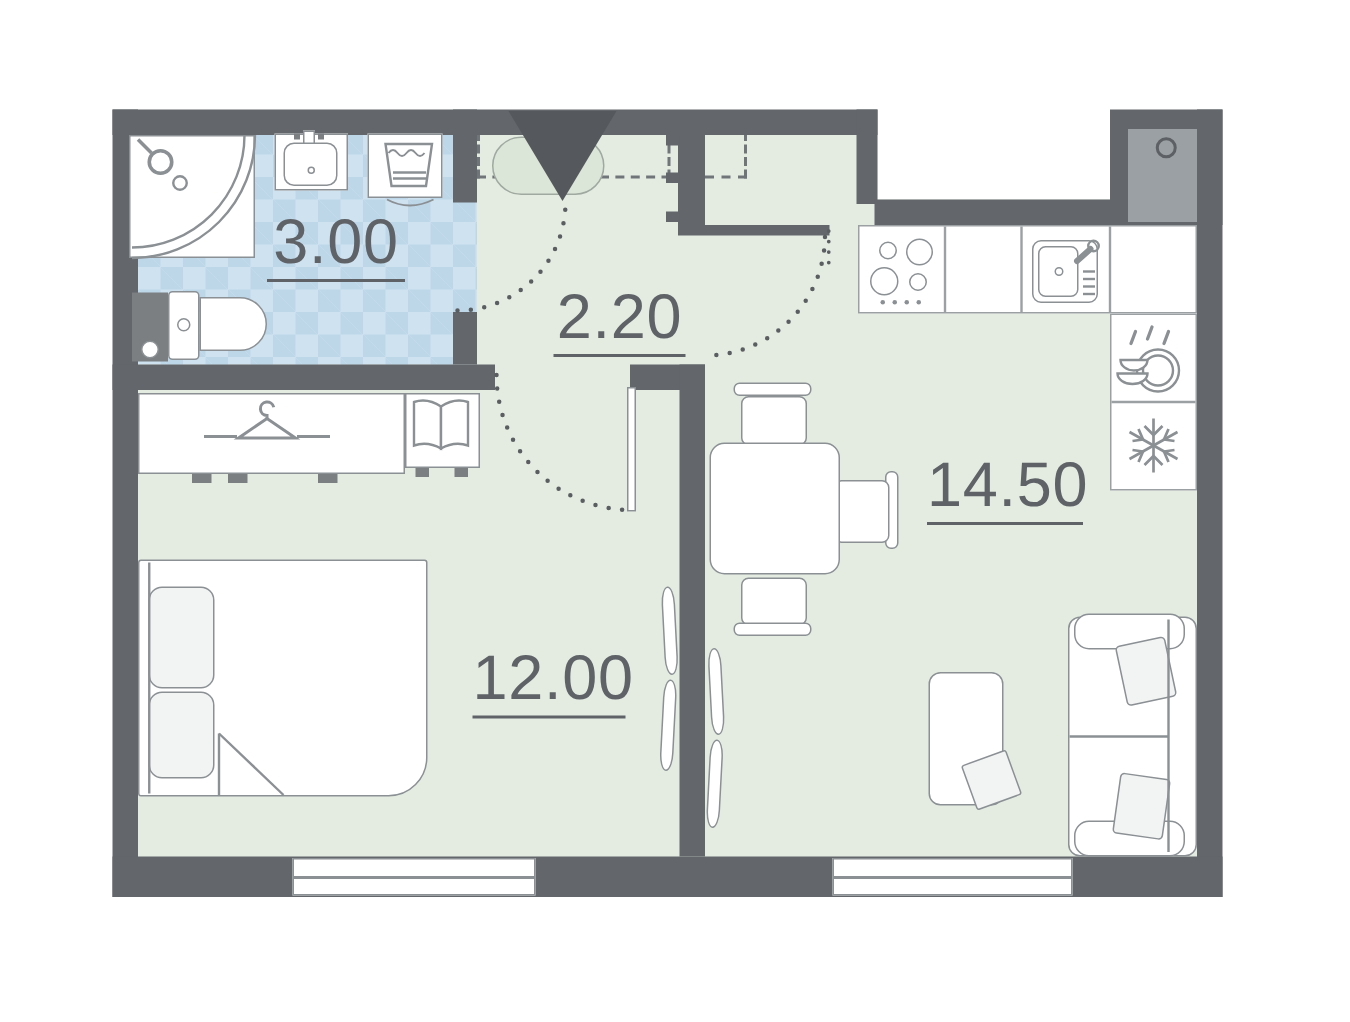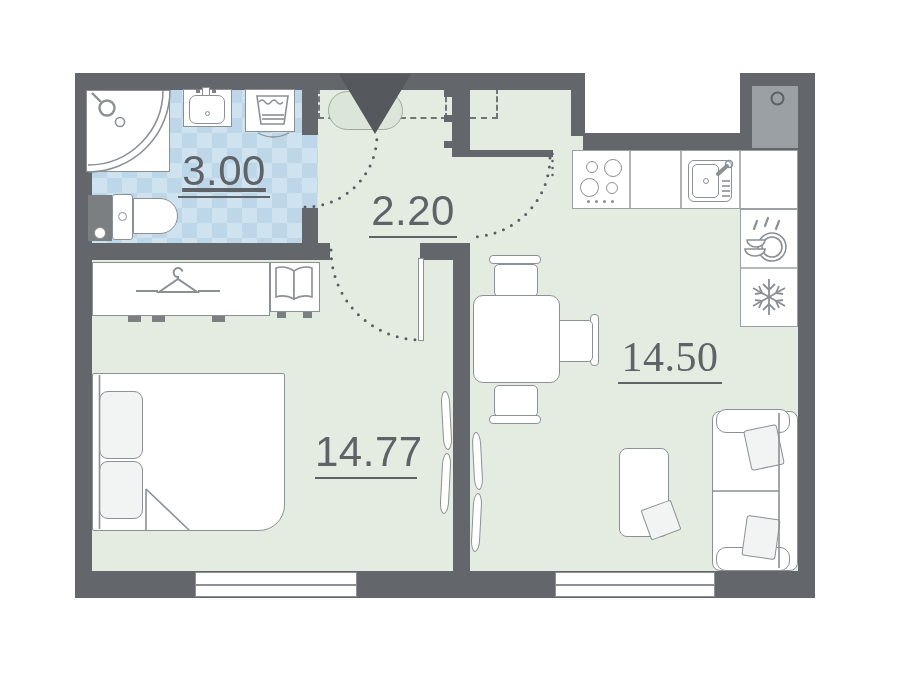--- a/index.html
+++ b/index.html
@@ -116,24 +116,24 @@
   <div class="panel" style="left:580px;top:178px;width:19px;height:19px;border-radius:50%;"></div>
   <div class="panel" style="left:606px;top:182px;width:12px;height:12px;border-radius:50%;"></div>
   <div class="dotball" style="left:587px;top:200px;width:3px;height:3px;"></div>
   <div class="dotball" style="left:595px;top:200px;width:3px;height:3px;"></div>
   <div class="dotball" style="left:603px;top:200px;width:3px;height:3px;"></div>
   <div class="dotball" style="left:611px;top:200px;width:3px;height:3px;"></div>
   <div class="panel" style="left:688px;top:160px;width:44px;height:42px;border-radius:6px;"></div>
   <div class="panel" style="left:692px;top:164px;width:27px;height:34px;border-radius:5px;"></div>
   <div class="panel" style="left:703px;top:178px;width:6px;height:6px;border-radius:50%;"></div>
 
-  <div class="label" style="left:178px;top:150px;width:92px;text-decoration:underline;">3.00</div>
+  <div class="label" style="left:178px;top:140px;width:92px;">3.00</div>
   <div class="label" style="left:369px;top:178px;width:88px;margin-top:12px;">2.20</div>
-  <div class="label" style="left:315px;top:431px;width:102px;">14.77</div>
-  <div class="label" style="left:618px;top:336px;width:104px;font-family:Liberation Serif, serif;">14.50</div>
+  <div class="label" style="left:315px;top:431px;width:102px;">12.00</div>
+  <div class="label" style="left:618px;top:302px;width:104px;">14.50</div>
 
   <svg class="overlay" width="900" height="681" viewBox="0 0 900 681" fill="none" stroke="#8b9094" stroke-width="1.6">
 
     <polygon points="339,74 411,74 375,134" fill="#55585c" stroke="none"></polygon>
 
     <g stroke="#5a5e61" stroke-width="3" stroke-linecap="round" stroke-dasharray="0 9">
       <path d="M305,207 A72,72 0 0 0 377,135"></path>
       <path d="M331,250 A90,90 0 0 0 420,340"></path>
       <path d="M550,158 A80,80 0 0 1 471,237"></path>
     </g>

